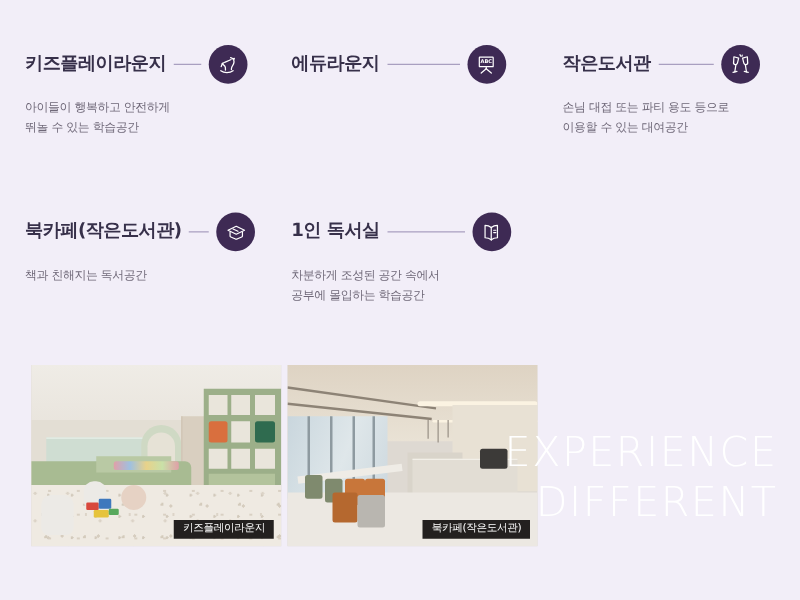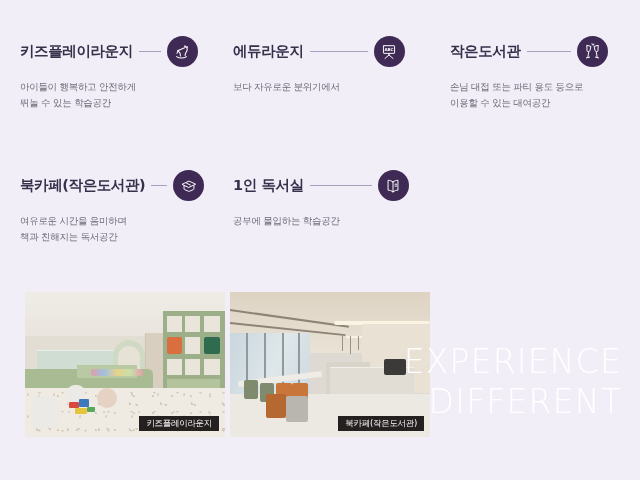--- a/index.html
+++ b/index.html
@@ -138,21 +138,20 @@
             <svg width="18" height="18" viewBox="0 0 24 24" fill="none" stroke="#ffffff" stroke-width="1.3" stroke-linecap="round" stroke-linejoin="round">
               <rect x="4.6" y="3.6" width="14.8" height="10.2" rx="0.6"></rect>
               <path d="M12 13.8v2.2"></path>
               <path d="M12 16 6.6 20.6"></path>
               <path d="M12 16l5.4 4.6"></path>
               <text x="12" y="10.4" font-size="5.4" fill="#ffffff" stroke="none" text-anchor="middle" font-family="DejaVu Sans, sans-serif" font-weight="700">ABC</text>
             </svg>
           </span>
         </div>
         <div class="fdesc">
-          <div>보다 자유로운 분위기에서</div>
         </div>
       </div>
 
       <div class="fcard" style="position:absolute;left:450px;top:0;width:190px;">
         <div class="fhead">
           <span class="ftitle">작은도서관</span>
           <span class="fline" style="width:44px;"></span>
           <span class="badge">
             <svg width="19" height="19" viewBox="0 0 24 24" fill="none" stroke="#ffffff" stroke-width="1.25" stroke-linecap="round" stroke-linejoin="round">
               <path d="M5.2 4.3 10 5.6l-1.1 4.6c-.35 1.5-1.5 2.4-2.6 2.1-1.1-.3-1.7-1.6-1.35-3.1z"></path>
@@ -181,39 +180,39 @@
           <span class="fline" style="width:16px;"></span>
           <span class="badge">
             <svg width="18" height="18" viewBox="0 0 24 24" fill="none" stroke="#ffffff" stroke-width="1.3" stroke-linecap="round" stroke-linejoin="round">
               <path d="M3.2 9.6 12 5.4l8.8 4.2L12 13.8z"></path>
               <path d="M5.4 11.6v4.1c0 .5.3.9.8 1.1l5 2.2c.5.2 1.1.2 1.6 0l5-2.2c.5-.2.8-.6.8-1.1v-4.1"></path>
               <path d="M8.6 8.2l5.2 2.5"></path>
             </svg>
           </span>
         </div>
         <div class="fdesc">
-          <div>여유로운 시간을 음미하며</div>
           <div>책과 친해지는 독서공간</div>
         </div>
       </div>
 
       <div class="fcard" style="position:absolute;left:233px;top:0;width:200px;">
         <div class="fhead">
           <span class="ftitle">1인 독서실</span>
           <span class="fline" style="width:62px;"></span>
           <span class="badge">
             <svg width="18" height="18" viewBox="0 0 24 24" fill="none" stroke="#ffffff" stroke-width="1.3" stroke-linecap="round" stroke-linejoin="round">
               <path d="M12 6.6c-1.9-1.5-4.2-2.2-6.6-2.2v13.2c2.4 0 4.7.7 6.6 2.2"></path>
               <path d="M12 6.6c1.9-1.5 4.2-2.2 6.6-2.2v13.2c-2.4 0-4.7.7-6.6 2.2"></path>
               <path d="M12 6.6v13.2"></path>
               <path d="M14.6 9.6h2.3M14.6 12.1h2.3"></path>
             </svg>
           </span>
         </div>
         <div class="fdesc">
+          <div>차분하게 조성된 공간 속에서</div>
           <div>공부에 몰입하는 학습공간</div>
         </div>
       </div>
 
     </div>
   </div>
 
   <div>
 
     <div class="photo" style="left:25px;top:292px;">

